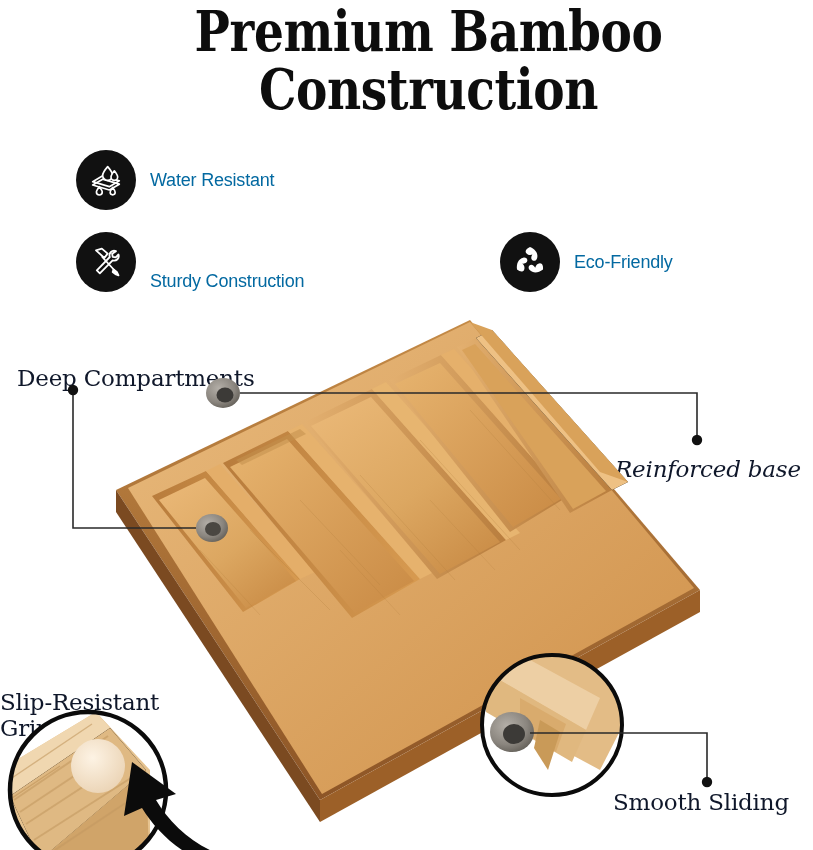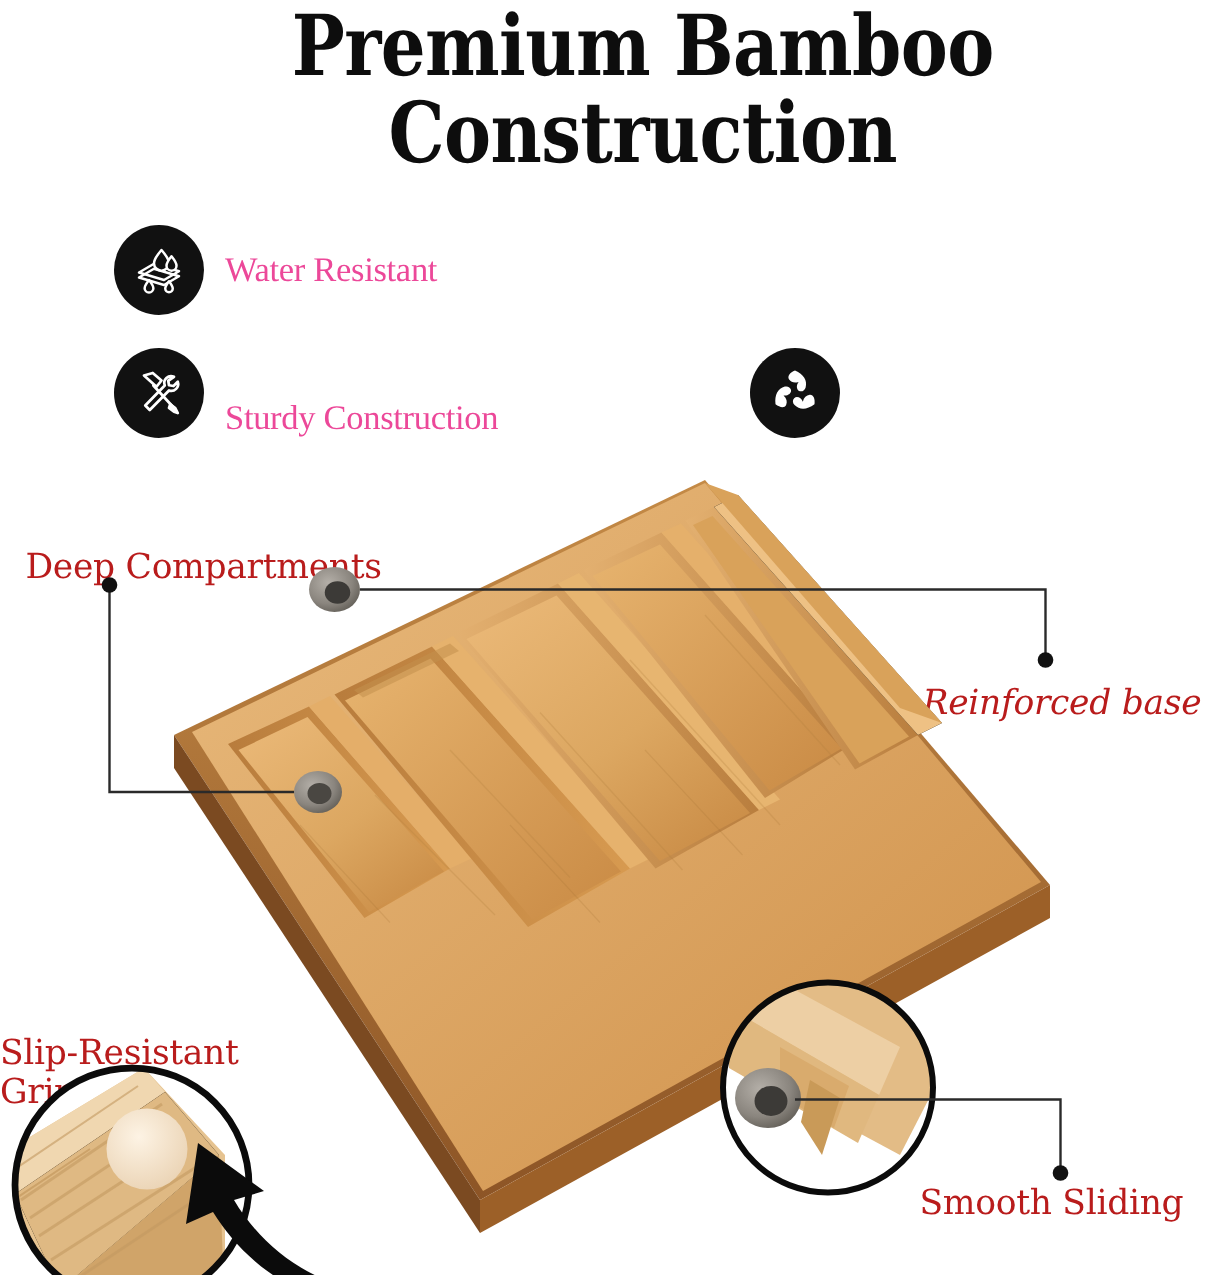--- a/index.html
+++ b/index.html
@@ -12,26 +12,26 @@
          font-family:"DejaVu Serif",serif;font-weight:700;
          color:#0d0d0d;letter-spacing:-0.5px;line-height:0.99;}
   .title-l1{top:4px;font-size:56px;transform:scaleX(0.84);}
   .title-l2{top:62px;font-size:56px;transform:scaleX(0.84);}
 
   
   .feature{position:absolute;display:flex;align-items:center;gap:14px;}
   .badge{width:60px;height:60px;border-radius:50%;background:#111;
          flex:0 0 60px;display:flex;align-items:center;justify-content:center;}
   .badge svg{display:block;}
-  .feature-label{font-family:Liberation Serif, serif;font-size:23px;
-                 color:#ec4899;white-space:nowrap;letter-spacing:-0.2px;}
+  .feature-label{font-family:Liberation Sans, sans-serif;font-size:18px;
+                 color:#0369a1;white-space:nowrap;letter-spacing:-0.2px;}
 
   
   .callout{position:absolute;font-family:"DejaVu Serif",serif;
-           font-size:23px;color:#b91c1c;white-space:nowrap;letter-spacing:-0.2px;}
+           font-size:23px;color:#0f172a;white-space:nowrap;letter-spacing:-0.2px;}
   .callout.two-line{white-space:normal;text-align:left;line-height:1.15;margin-top:44px;}
 
   
   #product{position:absolute;left:0;top:300px;width:813px;height:550px;}
 
   .dot{fill:#111;}
   .leader{stroke:#2a2a2a;stroke-width:1.6;fill:none;}
 </style>
 </head>
 <body>
@@ -81,20 +81,21 @@
           </g>
           <g transform="rotate(120 24 24)">
             <path d="M24 6 c7 3 10 8 8.5 13.5 c-0.6 2.2 -2.6 3.6 -4.6 3 c-3 -0.9 -3 -5 -1 -7.4 c-3.4 1 -6 0.2 -7.6 -2 C17.6 10.6 20 7.6 24 6 Z"></path>
           </g>
           <g transform="rotate(240 24 24)">
             <path d="M24 6 c7 3 10 8 8.5 13.5 c-0.6 2.2 -2.6 3.6 -4.6 3 c-3 -0.9 -3 -5 -1 -7.4 c-3.4 1 -6 0.2 -7.6 -2 C17.6 10.6 20 7.6 24 6 Z"></path>
           </g>
         </g>
       </svg>
     </div>
+    <div class="feature-label">Eco-Friendly</div>
   </div>
 
   <div class="callout" style="left:17px;top:365px;">Deep Compartments</div>
 
   <div class="callout" style="left:615px;top:456px;font-style:italic;">Reinforced base</div>
 
   <div class="callout two-line" style="left:0px;top:645px;width:176px;">
     <span>Slip-Resistant</span><br>
     <span>Grips</span>
   </div>

